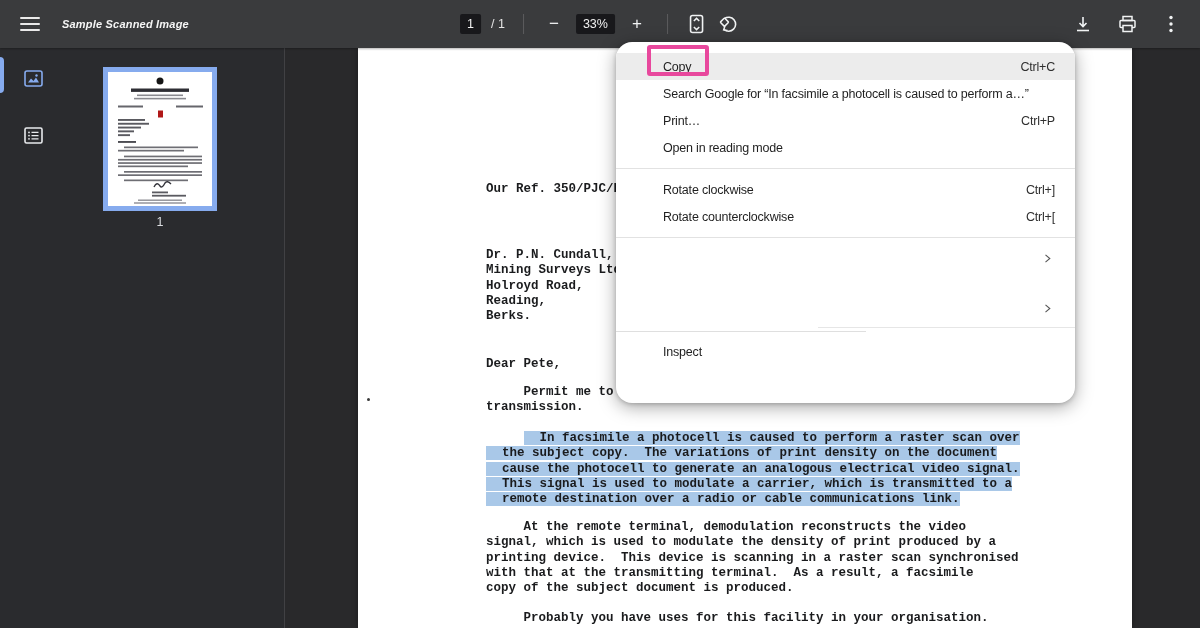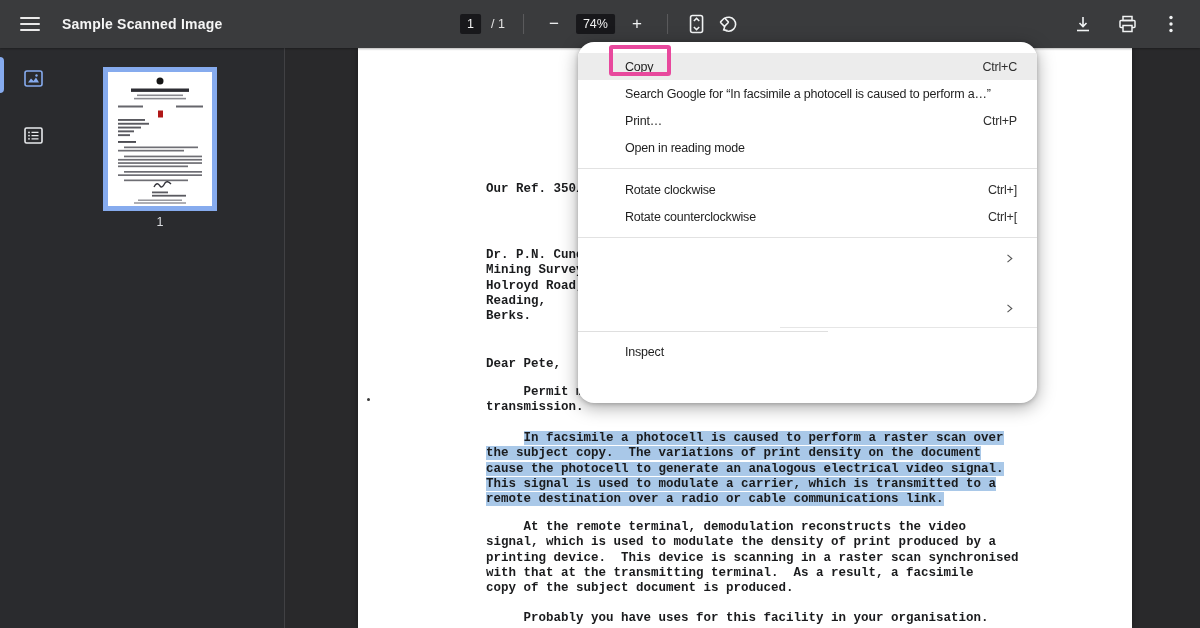--- a/index.html
+++ b/index.html
@@ -8,21 +8,21 @@
   #stage { position:relative; width:1200px; height:628px; background:#29292b; }
 
   
   .toolbar { position:absolute; left:0; top:0; width:1200px; height:48px;
              background:#3a3b3d; display:flex; align-items:center;
              box-shadow:0 1px 2px rgba(0,0,0,.3); z-index:30; }
   .tb-left { display:flex; align-items:center; gap:22px; padding-left:20px; width:330px; }
   .hamburger { width:20px; height:14px; display:flex; flex-direction:column;
                justify-content:space-between; cursor:pointer; }
   .hamburger span { display:block; height:2px; background:#eaeaea; border-radius:1px; }
-  .tb-title { color:#f5f5f5; font-size:14px; font-weight:700; letter-spacing:.2px; }
+  .tb-title { color:#f5f5f5; font-size:11px; font-weight:700; letter-spacing:.2px;font-style:italic; }
   .tb-center { position:absolute; left:50%; top:0; transform:translateX(-50%);
                height:48px; display:flex; align-items:center; gap:10px; }
   .dark-badge { background:#18181b; color:#f1f1f1; font-size:12.5px;
                 padding:3px 7px; border-radius:2px; min-width:20px; text-align:center; }
   .tb-text { color:#e4e4e4; font-size:12.5px; }
   .v-sep { width:1px; height:20px; background:#5c5c5e; margin:0 8px; }
   .tb-btn { color:#f1f3f4; font-size:17px; background:none; border:none; cursor:pointer;
             width:24px; height:24px; display:flex; align-items:center; justify-content:center; }
   .tb-right { position:absolute; right:0; top:0; height:48px; display:flex;
               align-items:center; gap:22px; padding-right:18px; }
@@ -40,26 +40,26 @@
   .thumb-label { position:absolute; left:103px; top:167px; width:114px; text-align:center;
                  color:#dcdee1; font-size:12.5px; }
 
   
   .page { position:absolute; left:358px; top:48px; width:774px; height:580px;
           background:#ffffff; z-index:8; box-shadow:0 0 6px rgba(0,0,0,.35); }
   .doc-block { position:absolute; left:128px; }
   .doc-line { font-family:"Liberation Mono","DejaVu Sans Mono",monospace;
               font-size:12.5px; font-weight:700; color:#1a1b1d; line-height:15.3px;
               height:15.3px; white-space:pre; }
-  .hl { background:var(--sel); }
+  .hl { background:var(--sel);padding-left:16px; }
   .stray-mark { position:absolute; left:9px; top:350px; width:3px; height:3px;
                 background:#3a3a3a; border-radius:50%; }
 
   
-  .ctx-menu { position:absolute; left:578px; top:42px; width:459px; height:361px;
+  .ctx-menu { position:absolute; left:616px; top:42px; width:459px; height:361px;
               background:#ffffff; border-radius:16px; z-index:40; overflow:hidden;
               box-shadow:0 4px 18px rgba(0,0,0,.35), 0 1px 4px rgba(0,0,0,.2);
               padding-top:11px; }
   .m-item { height:27px; display:flex; align-items:center; padding:0 20px 0 47px;
             cursor:pointer; }
   .m-item.hover { background:#ececec; }
   .m-label { font-size:12.5px; color:#1f1f1f; letter-spacing:-0.2px; white-space:nowrap;
              flex:1 1 auto; }
   .m-short { font-size:12.5px; color:#2f2f2f; letter-spacing:-0.2px; margin-left:16px; }
   .m-sep { height:15px; position:relative; }
@@ -86,21 +86,21 @@
           <span></span>
       </div>
       <div class="tb-title">Sample Scanned Image</div>
     </div>
 
     <div class="tb-center">
       <div class="dark-badge">1</div>
       <div class="tb-text">/ 1</div>
       <div class="v-sep"></div>
       <button class="tb-btn">−</button>
-      <div class="dark-badge">74%</div>
+      <div class="dark-badge">33%</div>
       <button class="tb-btn">+</button>
       <div class="v-sep"></div>
       <button class="icon-btn">
         <svg width="15" height="20" viewBox="0 0 15 20">
           <rect x="1.5" y="1.5" width="12" height="17" rx="2" fill="none" stroke="#f1f3f4" stroke-width="1.6"></rect>
           <path d="M4.8 7 L7.5 4.4 L10.2 7" fill="none" stroke="#f1f3f4" stroke-width="1.5"></path>
           <path d="M4.8 13 L7.5 15.6 L10.2 13" fill="none" stroke="#f1f3f4" stroke-width="1.5"></path>
         </svg>
       </button>
       <button class="icon-btn">

